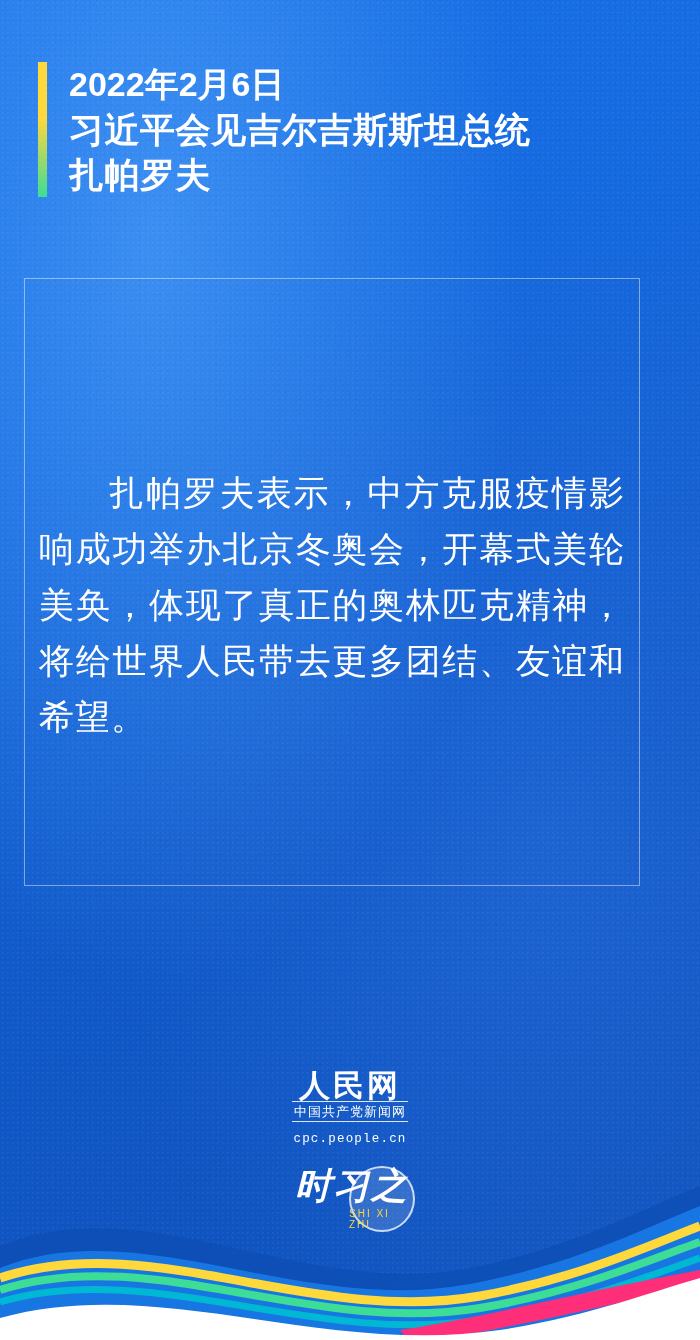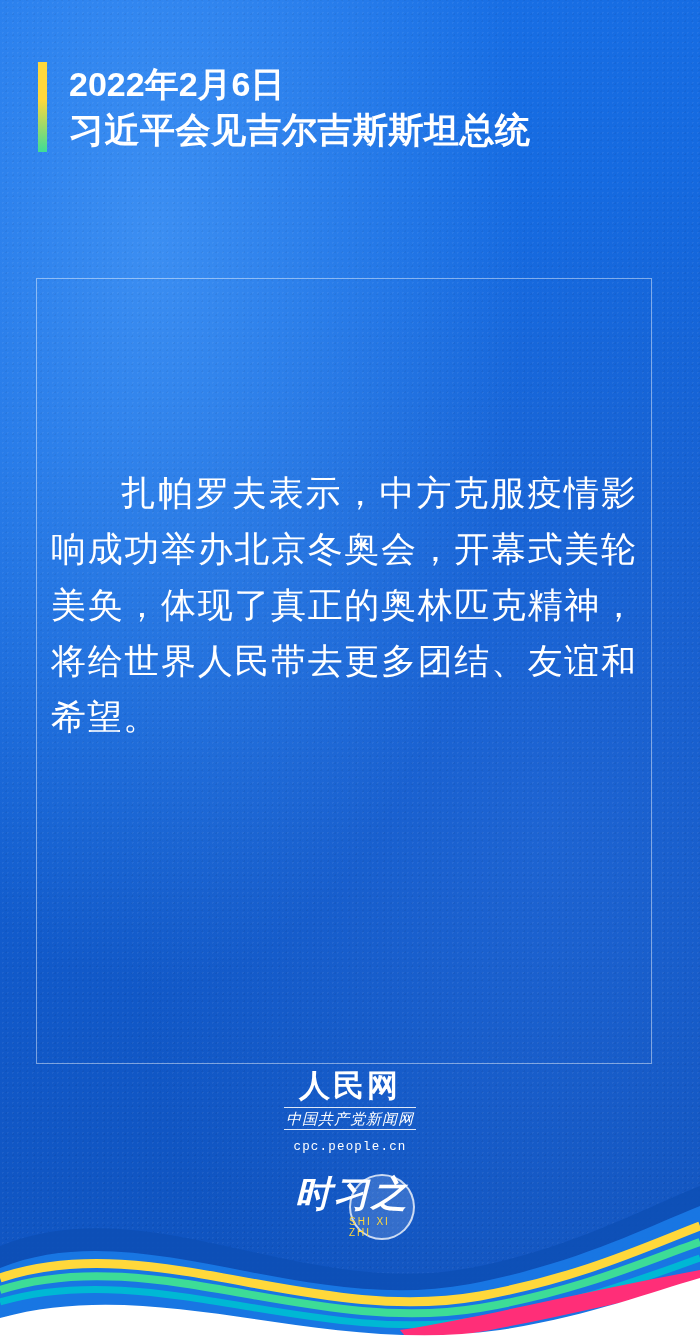--- a/index.html
+++ b/index.html
@@ -62,24 +62,24 @@
     white-space: nowrap;
   }
   .title-date {
     font-size: 34px;
     letter-spacing: 0px;
   }
 
   
   .quote-frame {
     position: absolute;
-    left: 36px;
+    left: 24px;
     top: 278px;
     width: 616px;
-    height: 786px;
+    height: 608px;
     border: 1px solid rgba(255,255,255,0.45);
     box-sizing: border-box;
   }
   .quote-text {
     position: absolute;
     left: 14px;
     right: 14px;
     top: 186px;
     color: #ffffff;
     font-size: 35px;
@@ -109,28 +109,27 @@
     line-height: 1;
   }
   .pd-logo .cn {
     color: #ffffff;
     font-size: 31px;
     font-weight: bold;
     letter-spacing: 3px;
     font-family: "Liberation Serif", serif;
   }
   .pd-logo .sub {
-    margin-top: 6px;
-    color: #ffffff;
-    font-size: 15px;
+    margin-top: 0;
+    color: #ffffff;
+    font-size: 13px;
     letter-spacing: 1px;
     border-top: 1px solid rgba(255,255,255,0.85);
     border-bottom: 1px solid rgba(255,255,255,0.85);
     padding: 3px 2px;
-    font-style: italic;
   }
   .pd-logo .url {
     margin-top: 11px;
     color: #ffffff;
     font-size: 12.5px;
     letter-spacing: 1.2px;
     font-family: "Liberation Mono", monospace;
   }
   .ssz-logo {
     position: relative;
@@ -180,20 +179,21 @@
 <body>
 
 <div class="poster">
   <div class="noise"></div>
 
   <div class="header">
     <div class="accent-bar"></div>
     <div class="title-block">
       <div class="title-line title-date">2022年2月6日</div>
       <div class="title-line">习近平会见吉尔吉斯斯坦总统</div>
+      <div class="title-line">扎帕罗夫</div>
     </div>
   </div>
 
   <div class="quote-frame">
     <div class="quote-text">扎帕罗夫表示，中方克服疫情影响成功举办北京冬奥会，开幕式美轮美奂，体现了真正的奥林匹克精神，将给世界人民带去更多团结、友谊和希望。</div>
   </div>
 
   <div class="logo-row">
     <div class="pd-logo">
       <div class="cn">人民网</div>

